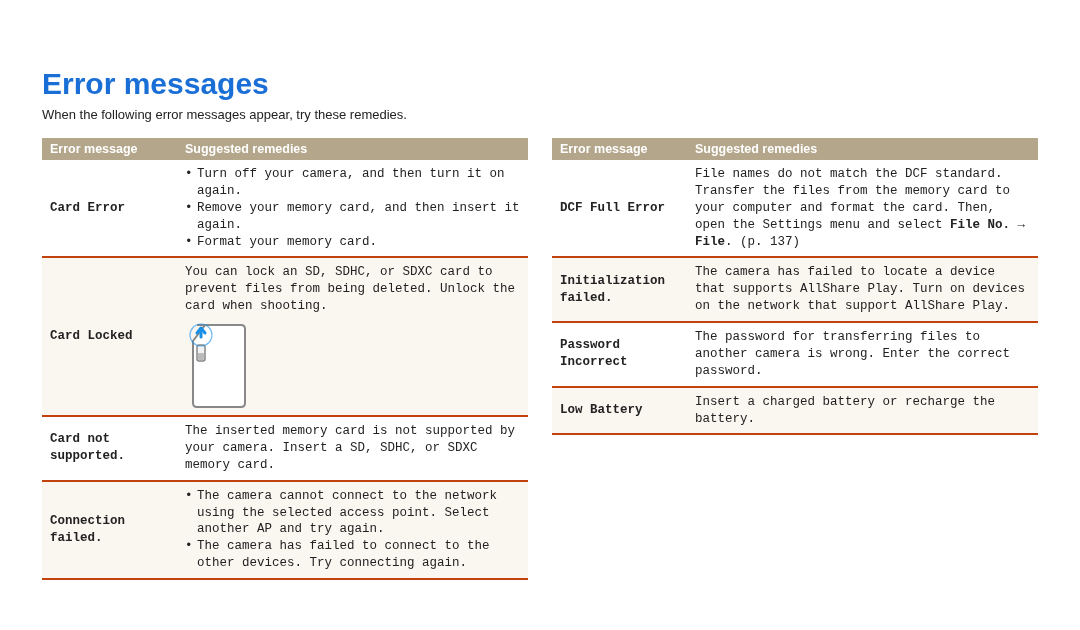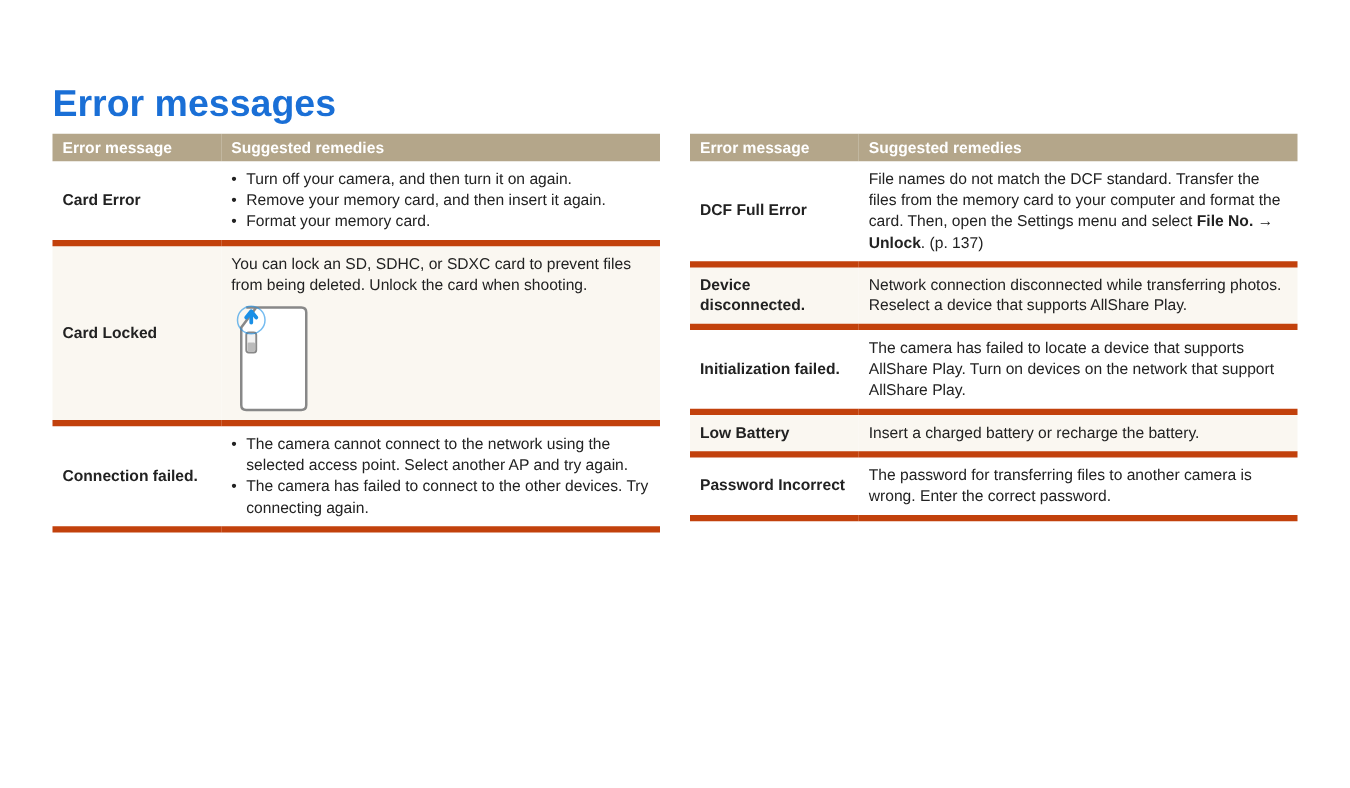--- a/index.html
+++ b/index.html
@@ -5,37 +5,38 @@
   * { box-sizing: border-box; margin: 0; padding: 0; }
   html, body { width: 1080px; height: 630px; background: #fff; font-family: Arial, Helvetica, sans-serif; color: #222; }
   .page { padding: 32px 42px 20px 42px; position: relative; height: 100%; margin-top: 35px; }
   .title { color: #1a6fd6; font-size: 30px; font-weight: bold; margin-bottom: 6px; }
   .intro { font-size: 13px; margin-bottom: 16px; }
   .columns { display: flex; gap: 24px; }
   .col { flex: 1; }
   table { width: 100%; border-collapse: collapse; font-size: 12.5px; }
   thead th { background: #b4a68a; color: #fff; text-align: left; font-weight: bold; padding: 4px 8px; }
   thead th:first-child { width: 135px; }
-  tbody td { padding: 6px 8px; vertical-align: top; border-bottom: 5px solid #c2410c; line-height: 1.35; }
+  tbody td { padding: 6px 8px; vertical-align: top; border-bottom: 2px solid #c2410c; line-height: 1.35; font-family: Liberation Mono, monospace; }
   tbody tr:nth-child(even) td { background: #faf7f1; }
   tbody td:first-child { font-weight: bold; vertical-align: middle; }
   ul.rems { list-style: none; padding-left: 0; }
   ul.rems li { position: relative; padding-left: 12px; }
   ul.rems li::before { content: "•"; position: absolute; left: 0; top: 0; }
   .sdwrap { margin-top: 8px; }
   svg.sd { display: block; }
   .footer { position: absolute; bottom: 18px; left: 0; right: 0; text-align: right; font-size: 11px; color: #444; }
   .footer .pg { font-weight: bold; color: #111; }
   b { font-weight: bold; text-align: right; }
 </style>
 </head>
 <body>
 
 <div class="page">
   <h1 class="title">Error messages</h1>
+  <p class="intro">When the following error messages appear, try these remedies.</p>
 
   <div class="columns">
     <div class="col">
       <table>
         <thead>
           <tr>
             <th>Error message</th>
             <th>Suggested remedies</th>
           </tr>
         </thead>
@@ -57,20 +58,24 @@
                     <path d="M12 2 H56 Q60 2 60 6 V80 Q60 84 56 84 H12 Q8 84 8 80 V18 L20 2 Z" fill="#fff" stroke="#888" stroke-width="2"></path>
                     <rect x="12" y="22" width="8" height="16" rx="2" fill="#f2f2f2" stroke="#888" stroke-width="1.5"></rect>
                     <rect x="13" y="30" width="6" height="7" rx="1" fill="#bbb"></rect>
                     <path d="M16 14 L16 6" stroke="#1a8fe6" stroke-width="3" stroke-linecap="round"></path>
                     <path d="M12 10 L16 5 L20 10" fill="none" stroke="#1a8fe6" stroke-width="3" stroke-linecap="round" stroke-linejoin="round"></path>
                     <circle cx="16" cy="12" r="11" fill="none" stroke="#1a8fe6" stroke-width="1.2" opacity="0.6"></circle>
                   </svg>
                 </div></td>
             </tr>
             <tr>
+              <td>Card not supported.</td>
+              <td><span>The inserted memory card is not supported by your camera. Insert a SD, SDHC, or SDXC memory card.</span></td>
+            </tr>
+            <tr>
               <td>Connection failed.</td>
               <td>
                 <ul class="rems">
                   <li>The camera cannot connect to the network using the selected access point. Select another AP and try again.</li>
                   <li>The camera has failed to connect to the other devices. Try connecting again.</li>
                 </ul>
               </td>
             </tr>
           </tbody>
       </table>
@@ -79,37 +84,33 @@
       <table>
         <thead>
           <tr>
             <th>Error message</th>
             <th>Suggested remedies</th>
           </tr>
         </thead>
         <tbody id="right-body">
             <tr>
               <td>DCF Full Error</td>
-              <td><span>File names do not match the DCF standard. Transfer the files from the memory card to your computer and format the card. Then, open the Settings menu and select <b>File No.</b> → <b>Unlock</b>. (p. 137)</span></td>
-            </tr>
-            <tr>
-              <td>Device disconnected.</td>
-              <td><span>Network connection disconnected while transferring photos. Reselect a device that supports AllShare Play.</span></td>
+              <td><span>File names do not match the DCF standard. Transfer the files from the memory card to your computer and format the card. Then, open the Settings menu and select <b>File No.</b> → <b>File</b>. (p. 137)</span></td>
             </tr>
             <tr>
               <td>Initialization failed.</td>
               <td><span>The camera has failed to locate a device that supports AllShare Play. Turn on devices on the network that support AllShare Play.</span></td>
             </tr>
             <tr>
+              <td>Password Incorrect</td>
+              <td><span>The password for transferring files to another camera is wrong. Enter the correct password.</span></td>
+            </tr>
+            <tr>
               <td>Low Battery</td>
               <td><span>Insert a charged battery or recharge the battery.</span></td>
-            </tr>
-            <tr>
-              <td>Password Incorrect</td>
-              <td><span>The password for transferring files to another camera is wrong. Enter the correct password.</span></td>
             </tr>
           </tbody>
       </table>
     </div>
   </div>
 
   <div class="footer">
     <span>Appendixes</span>&nbsp;&nbsp;<span class="pg">140</span>
   </div>
 </div>

